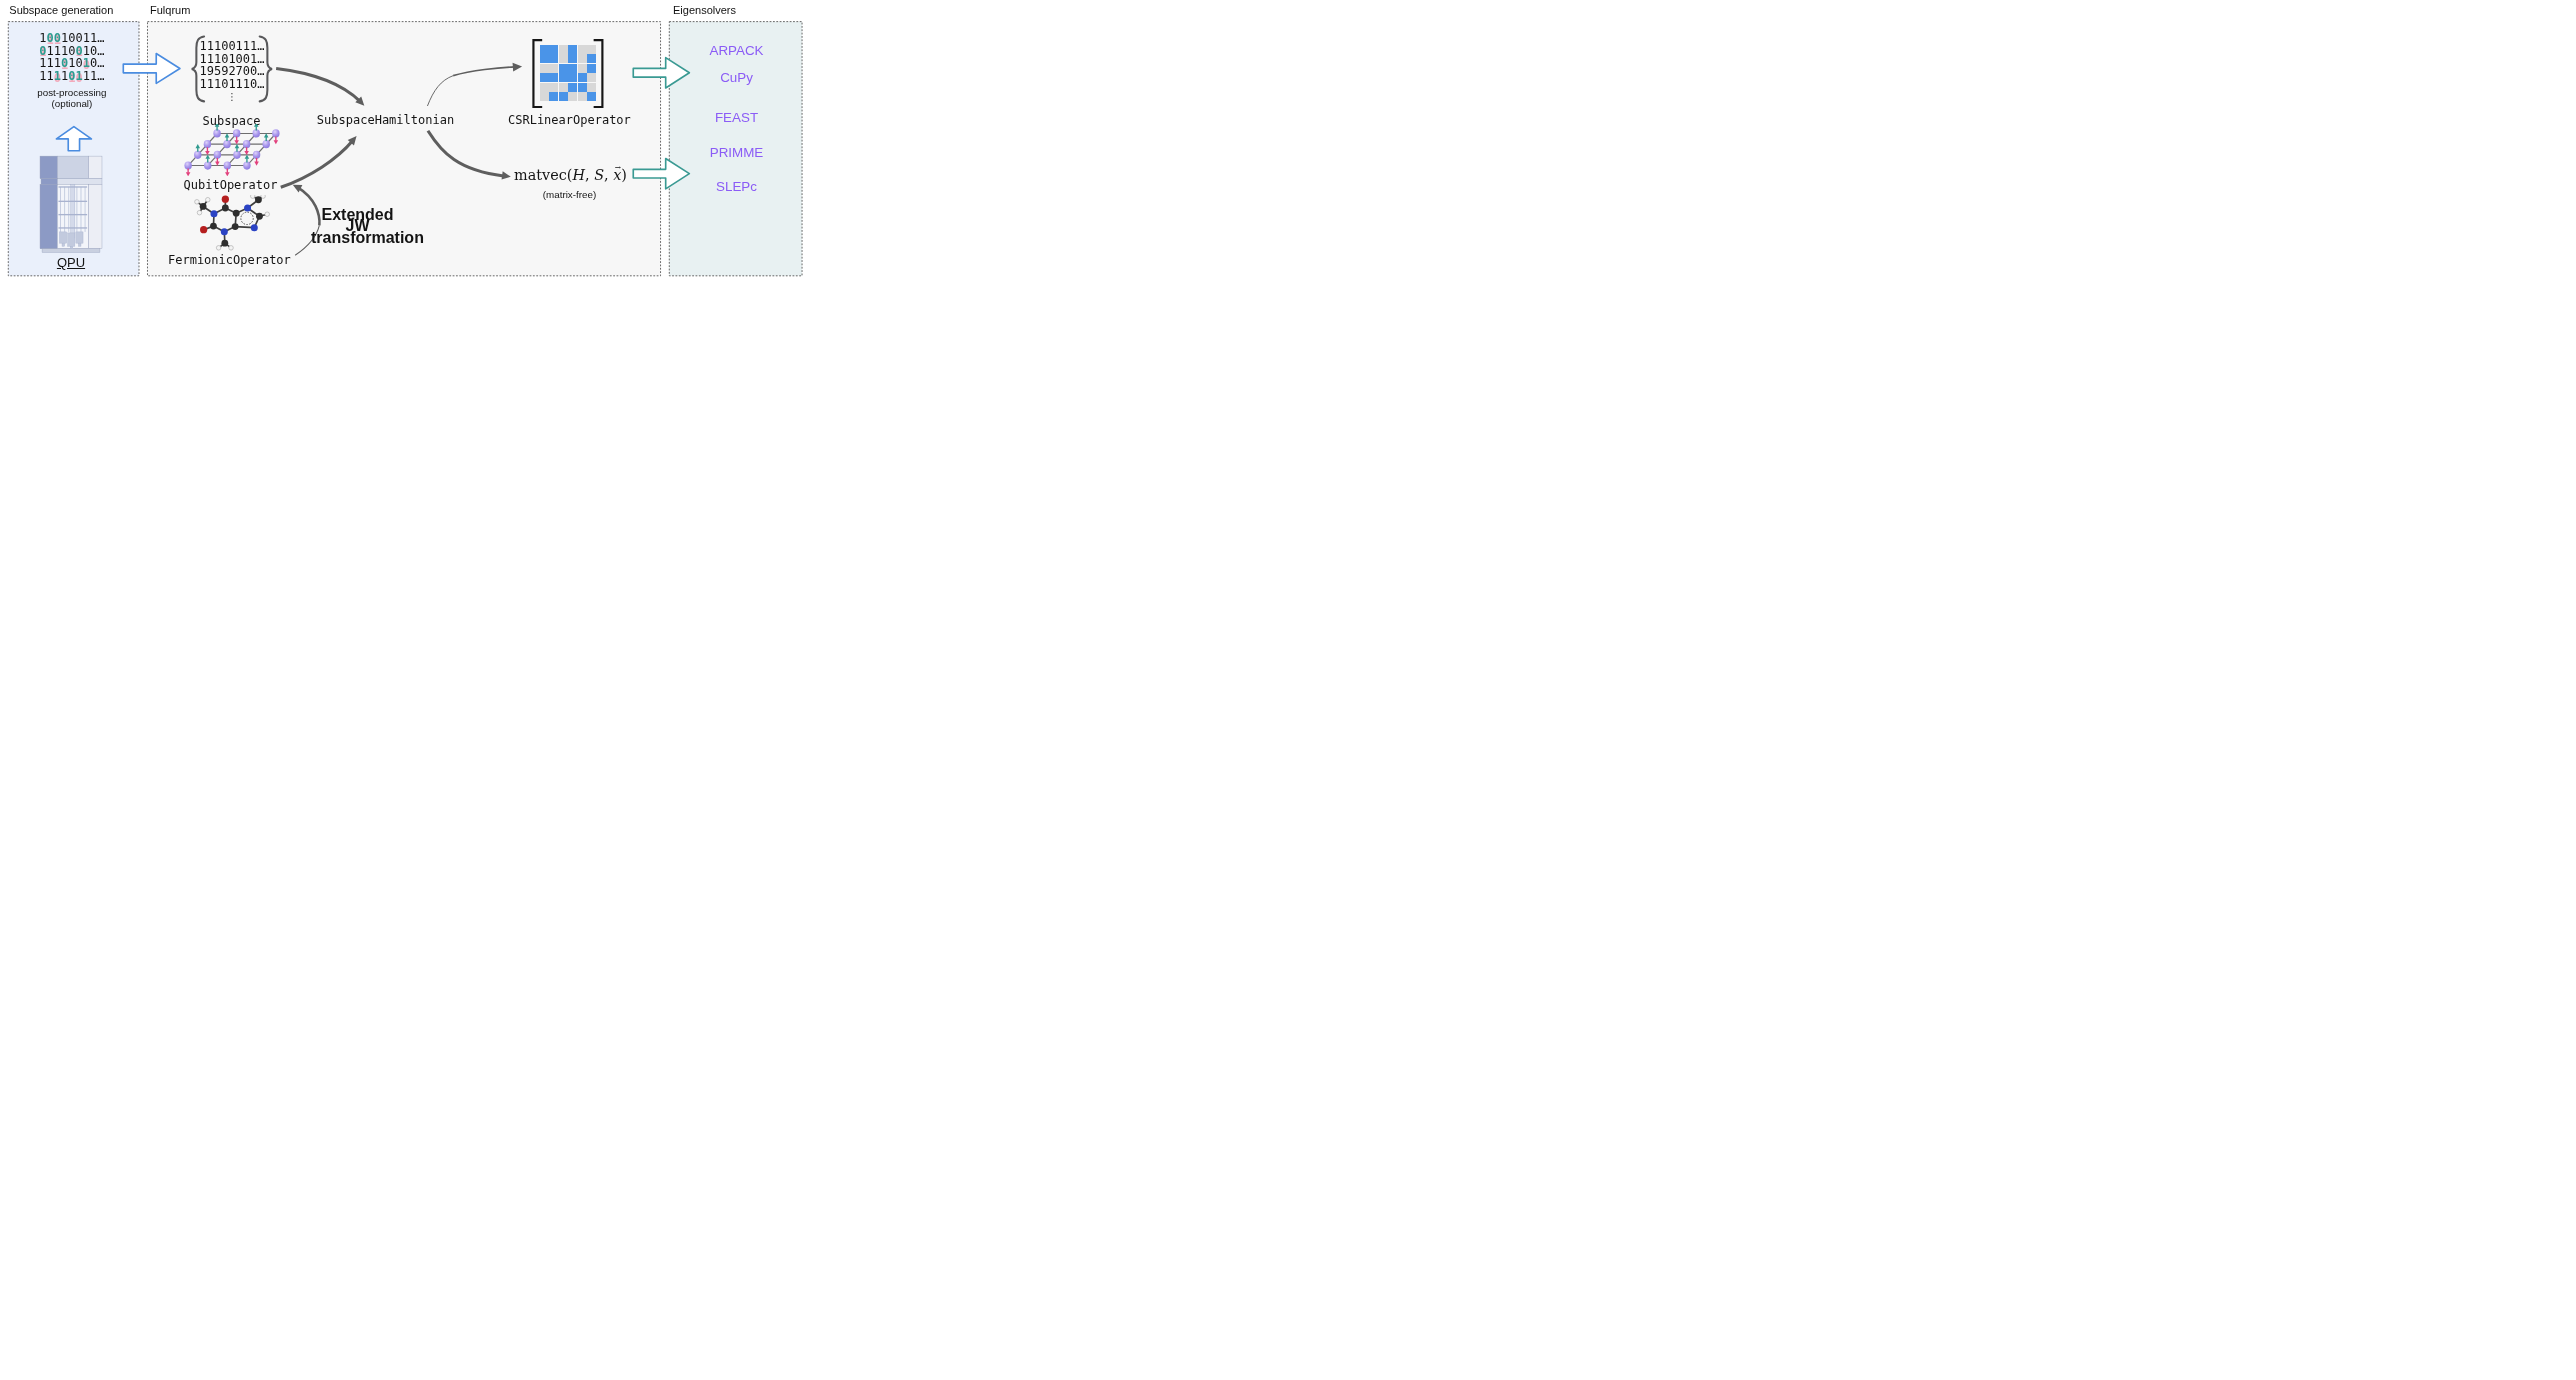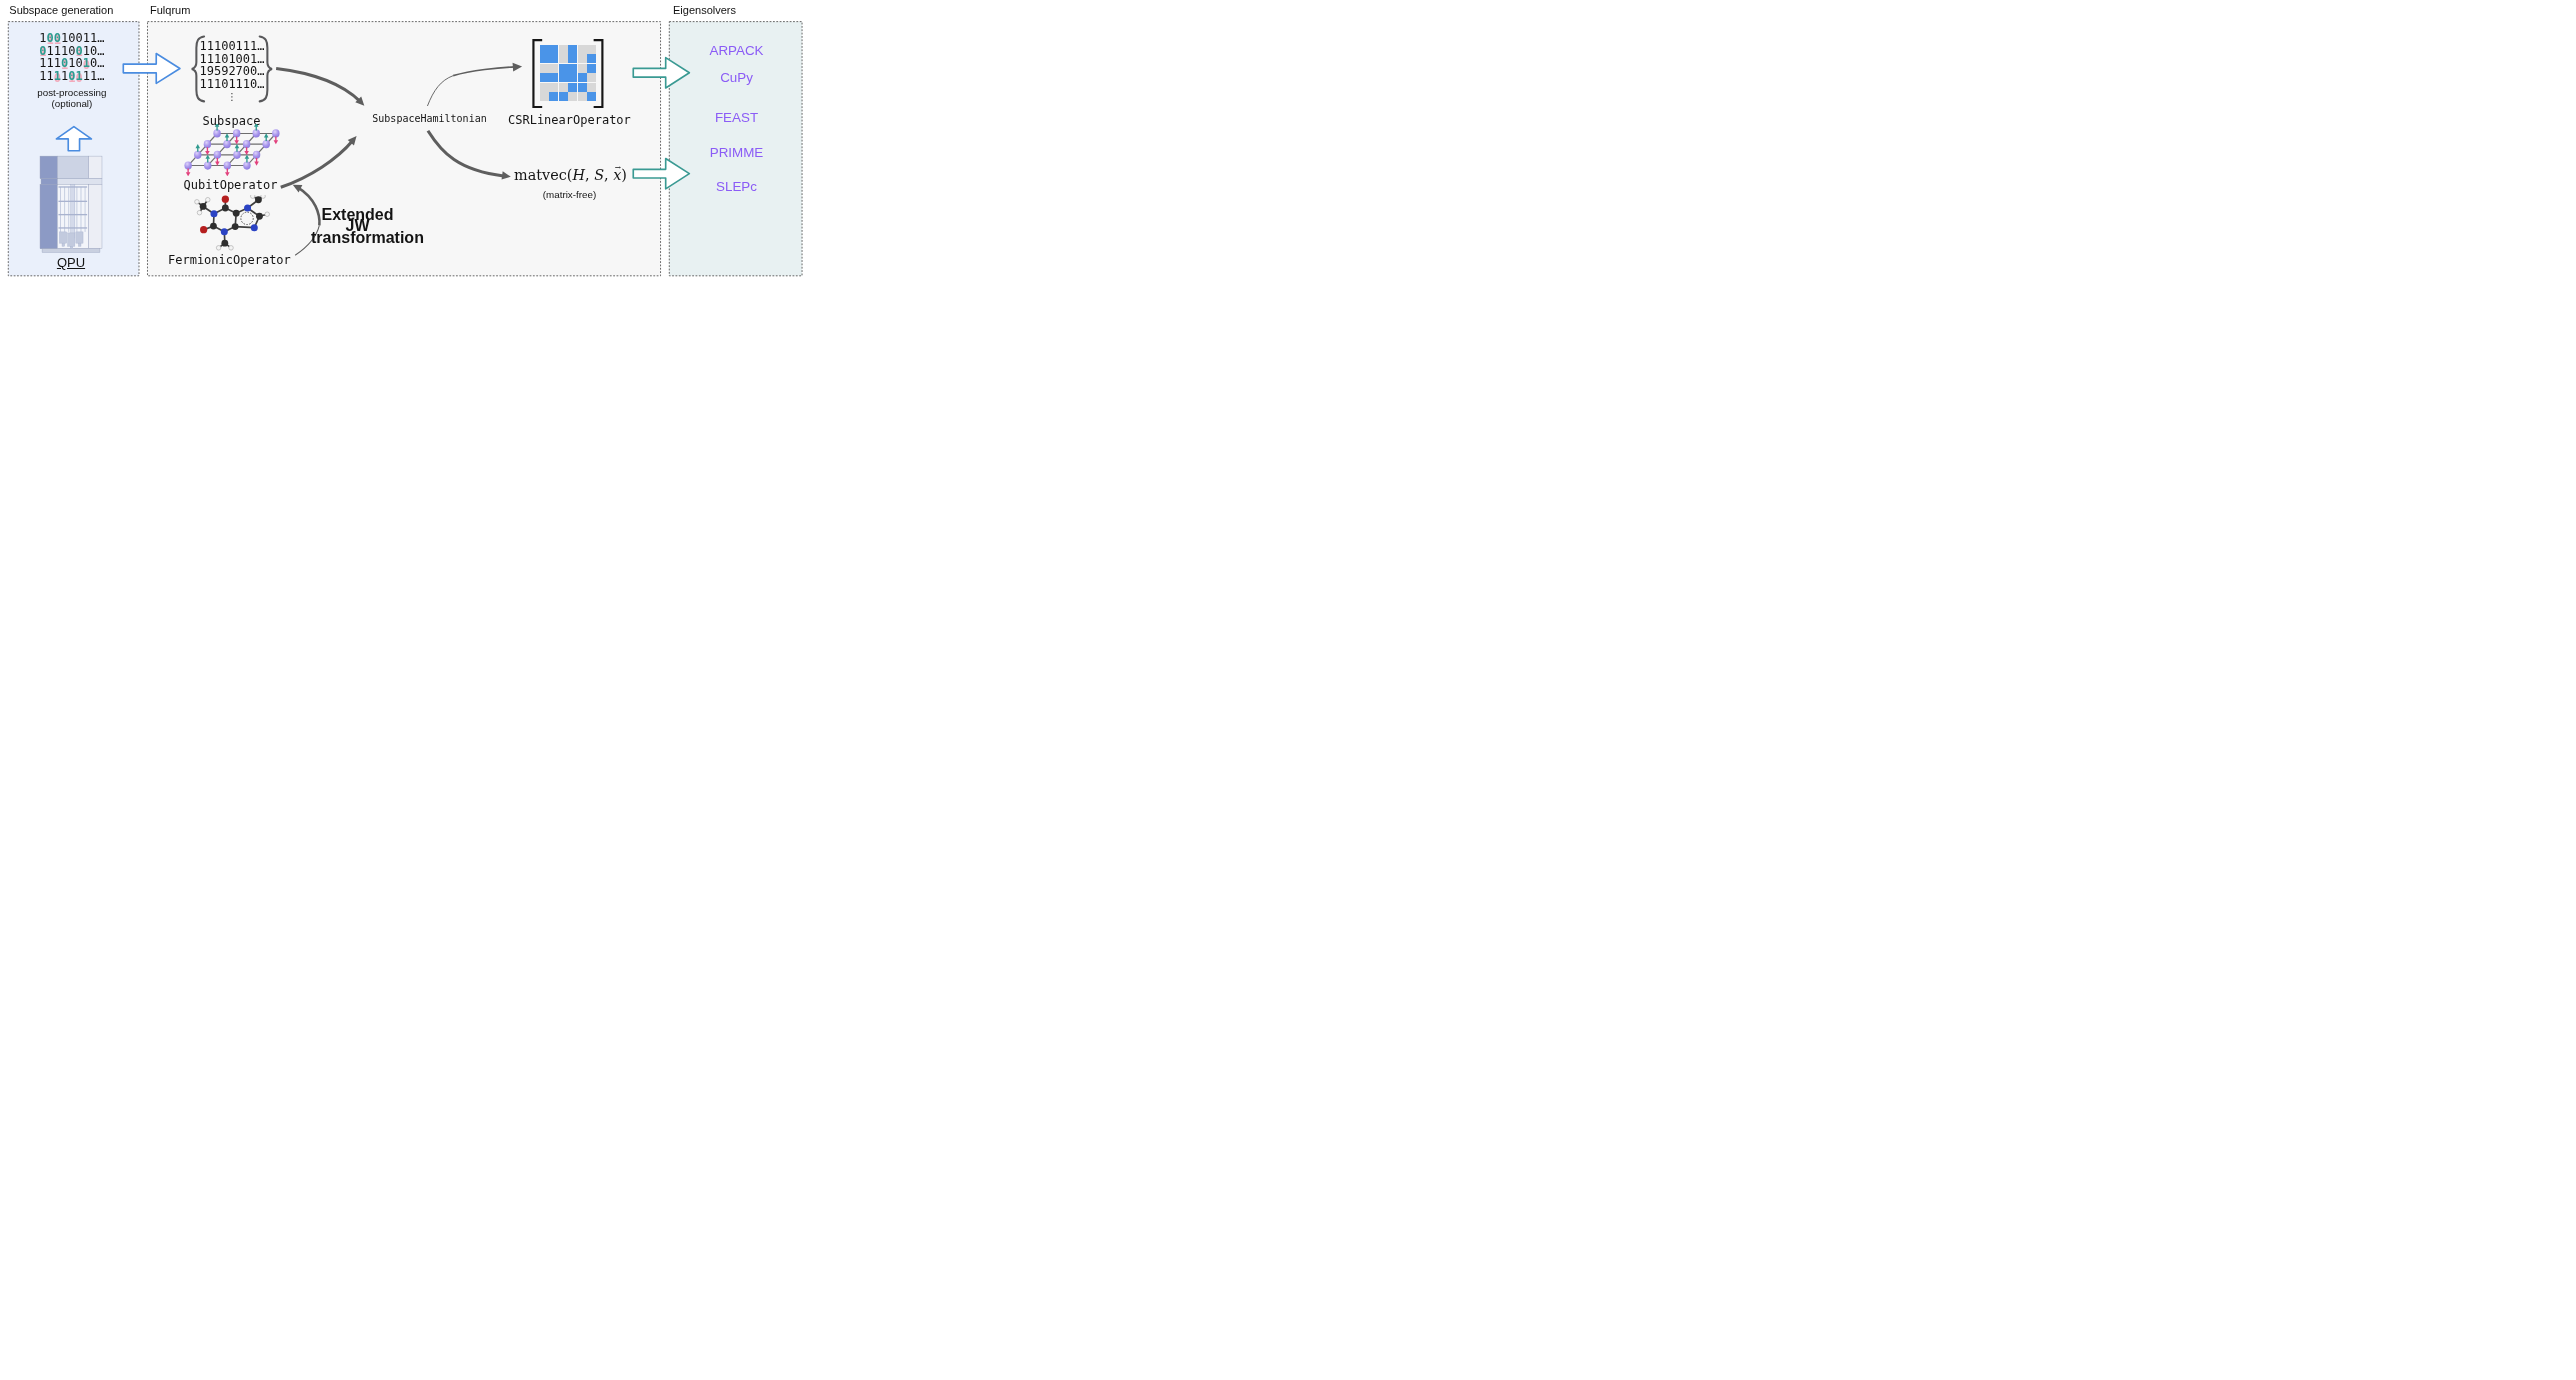--- a/index.html
+++ b/index.html
@@ -8,21 +8,21 @@
   .abs{position:absolute;}
   .ctr{text-align:center;}
   .title{font-size:11px;color:#111;white-space:nowrap;}
   .bits{font-family:"DejaVu Sans Mono",monospace;font-size:12px;line-height:12.7px;white-space:nowrap;}
   .bitrow{height:12.7px;}
   .bit{display:inline-block;position:relative;}
   .bit .ghost{position:absolute;left:0px;top:1.5px;color:#f2abbc;font-weight:600;z-index:0;}
   .bit .fixedc{position:relative;z-index:1;color:#2f9c90;font-weight:700;}
   .small{font-size:9.8px;line-height:11px;}
   .codelabel{font-family:"DejaVu Sans Mono",monospace;font-size:12px;white-space:nowrap;}
-  .shlabel{font-family:"DejaVu Sans Mono",monospace;font-size:10px;white-space:nowrap;margin-left:44px;}
+  .shlabel{font-family:"DejaVu Sans Mono",monospace;font-size:12px;white-space:nowrap;}
   .eigitem{position:absolute;left:0;width:100%;text-align:center;font-size:13.4px;color:#8b5cf6;}
   .matvec{font-family:"DejaVu Serif",serif;font-size:14.4px;white-space:nowrap;}
   .matvec .mit{font-style:italic;}
   .vec{position:relative;display:inline-block;font-style:italic;}
   .vec .vm{position:absolute;left:58%;top:-0.60em;font-size:0.52em;transform:translateX(-50%);font-style:normal;}
   #matrix-grid{display:grid;grid-template-columns:repeat(6,8.6px);grid-auto-rows:8.6px;gap:0.9px;}
   .mcell{width:8.6px;height:8.6px;}
   .mcell.on{background:#4a94e8;}
   .mcell.off{background:#d8d8d8;}
   svg{display:block;}

